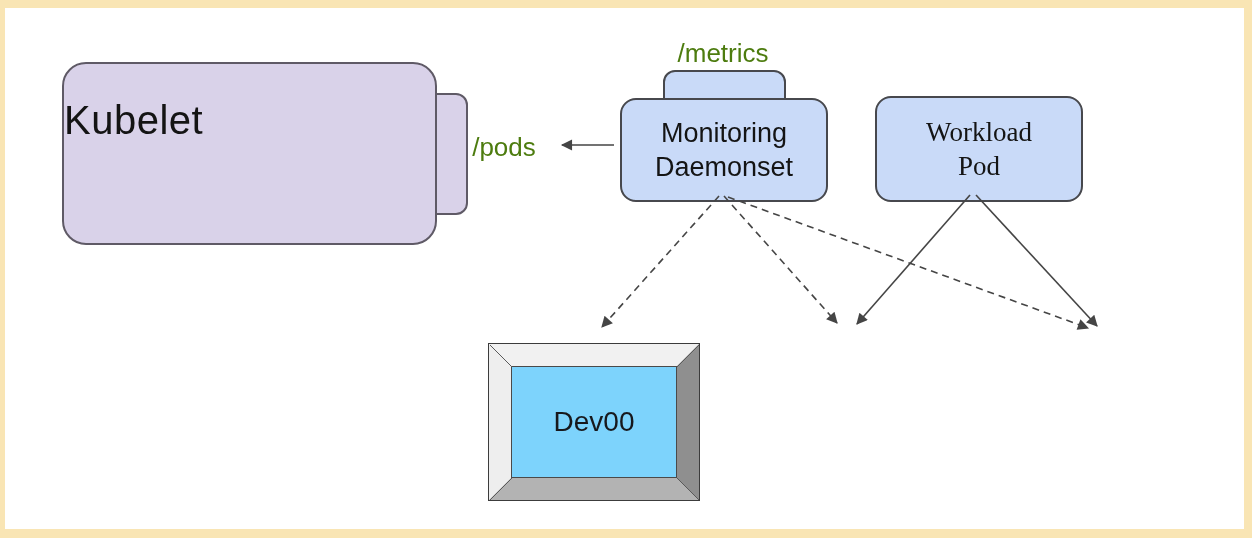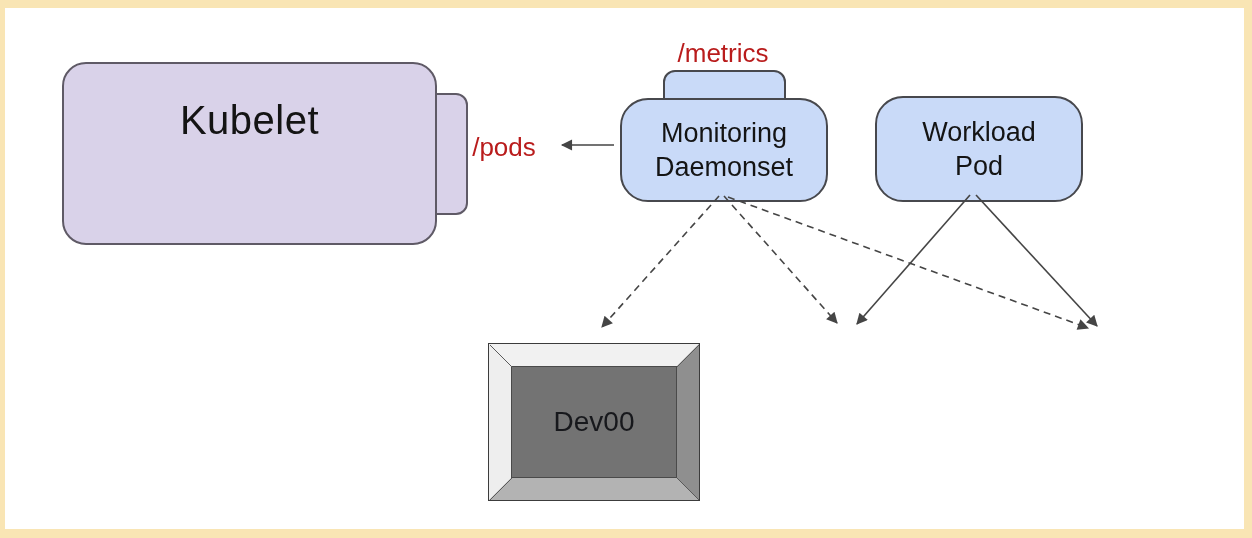--- a/index.html
+++ b/index.html
@@ -21,65 +21,65 @@
   }
   .node { position: absolute; box-sizing: border-box; color: #141414; }
 
   
   .kubelet-main {
     left: 57px; top: 54px; width: 375px; height: 183px;
     background: #d9d2e9;
     border: 2px solid #5f5a66;
     border-radius: 24px;
     z-index: 3;
-    text-align: center;
+    text-align: left;
   }
   .kubelet-label {
     display: inline-block;
     margin-top: 34px;
     font-size: 40px;
     letter-spacing: 0.5px;
   }
   .kubelet-tab {
     left: 400px; top: 85px; width: 63px; height: 122px;
     background: #d9d2e9;
     border: 2px solid #5f5a66;
     border-radius: 12px;
     z-index: 2;
   }
 
   
   .pod-box {
     background: #c9daf8;
     border: 2px solid #47484d;
-    border-radius: 28px;
+    border-radius: 16px;
     z-index: 3;
     display: flex;
     align-items: center;
     justify-content: center;
     text-align: center;
     font-size: 27px;
     line-height: 34px;
     white-space: pre-line;
   }
   .monitoring-box { left: 615px; top: 90px; width: 208px; height: 104px; }
-  .workload-box  { left: 870px; top: 88px; width: 208px; height: 106px; }
+  .workload-box  { left: 870px; top: 88px; width: 208px; height: 106px; font-family: Liberation Serif, serif; }
   .metrics-tab {
     left: 658px; top: 62px; width: 123px; height: 52px;
     background: #c9daf8;
     border: 2px solid #47484d;
     border-radius: 12px;
     z-index: 2;
   }
 
   
   .endpoint-label {
     position: absolute;
     font-size: 26px;
-    color: #b91c1c;
+    color: #4d7c0f;
     text-align: center;
     z-index: 4;
   }
   .metrics-label { left: 618px; top: 30px; width: 200px; }
   .pods-label   { left: 448px; top: 124px; width: 102px; }
 
   
   .dev-box {
     position: absolute;
     top: 335px; height: 158px;
@@ -93,21 +93,21 @@
   .dev-bevel {
     width: 100%; height: 100%;
     box-sizing: border-box;
     border: 22px solid;
     border-color: #f1f1f1 #8f8f8f #b3b3b3 #eeeeee;
   }
   .dev-face {
     width: 100%; height: 100%;
     box-sizing: border-box;
     border: 1px solid #4a4a4a;
-    background: #737373;
+    background: #7dd3fc;
     display: flex;
     align-items: center;
     justify-content: center;
     font-size: 28px;
     color: #17181c;
   }
   .dev-miter {
     position: absolute;
     left: 0; top: 0;
     pointer-events: none;

